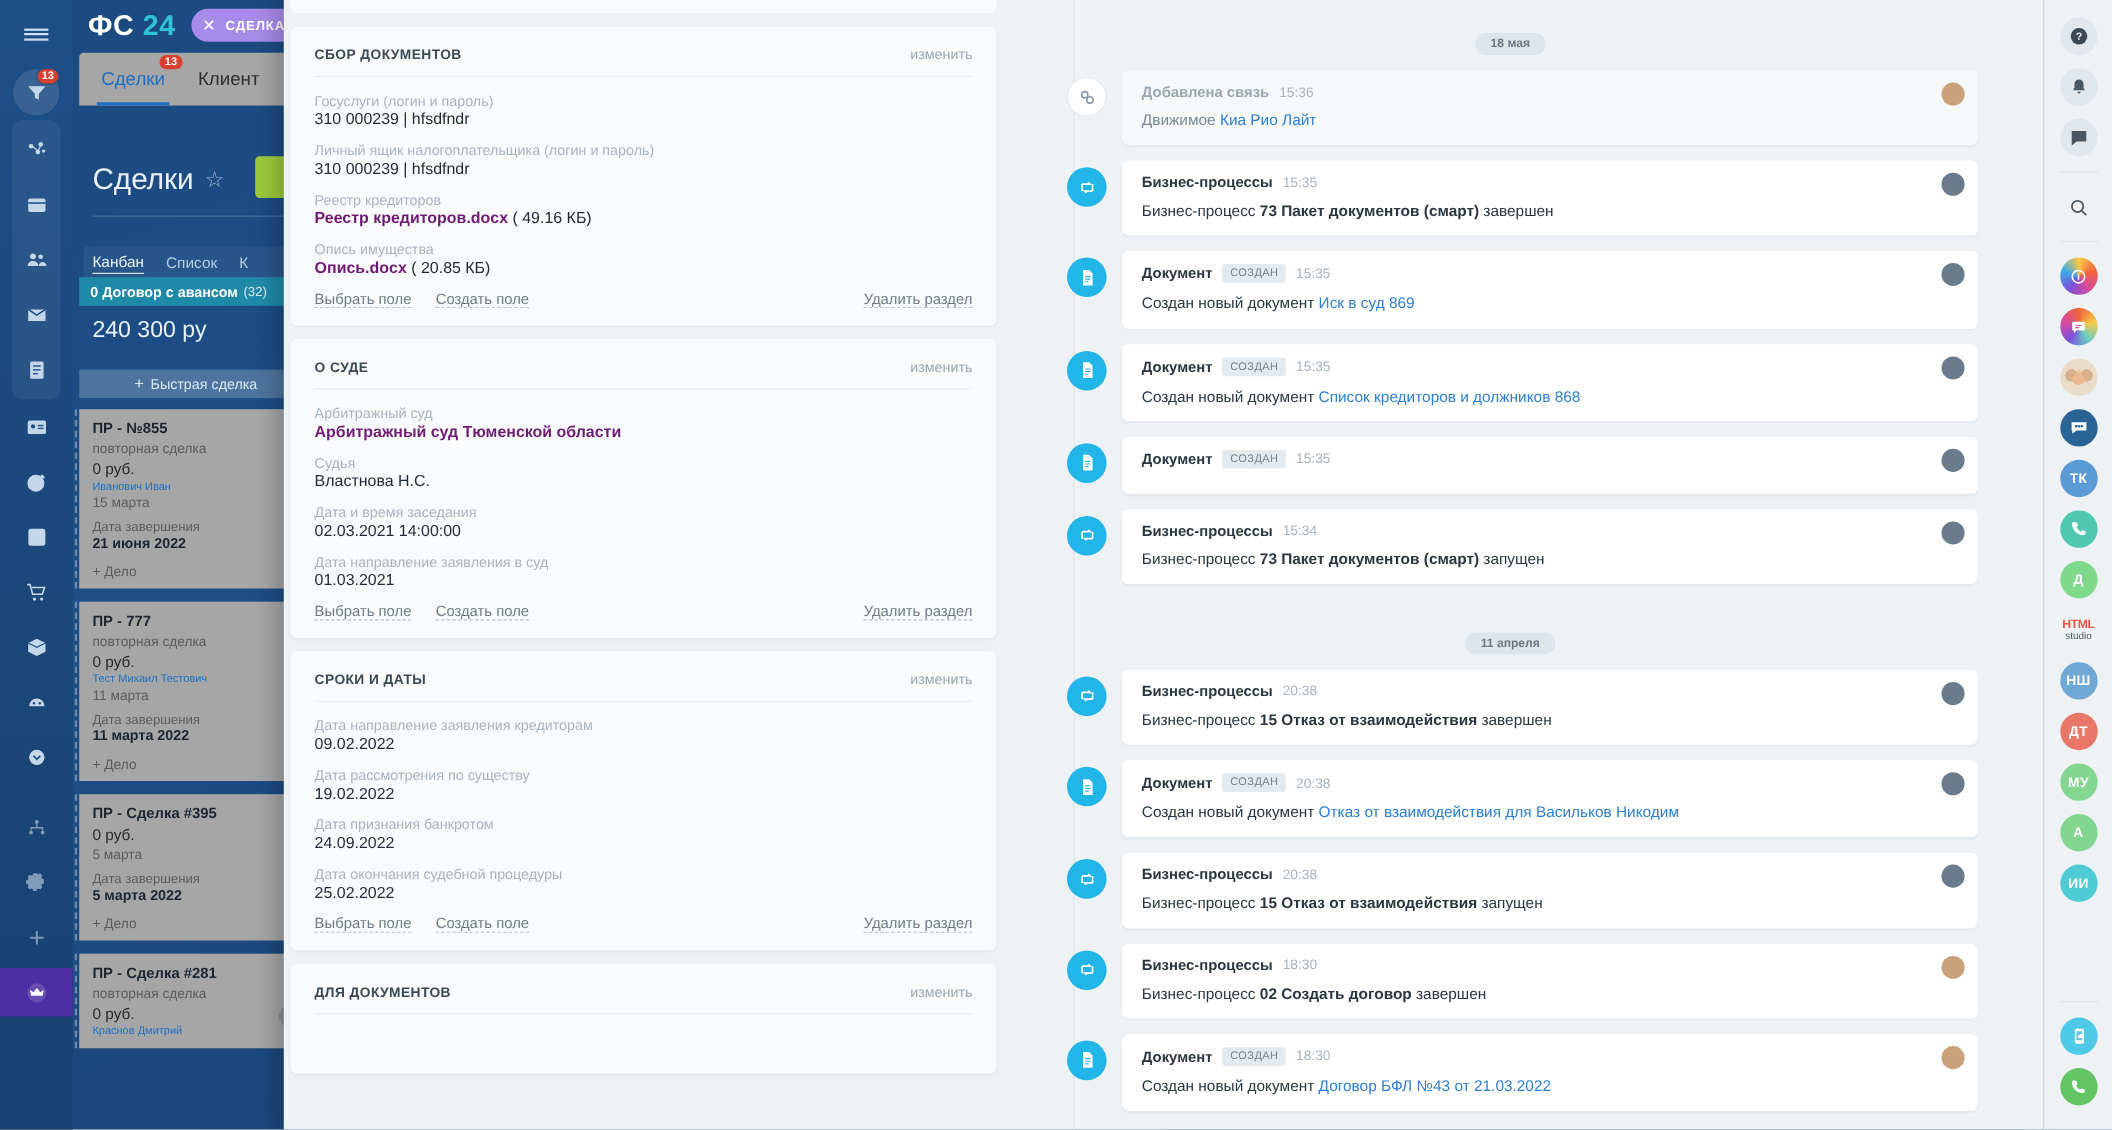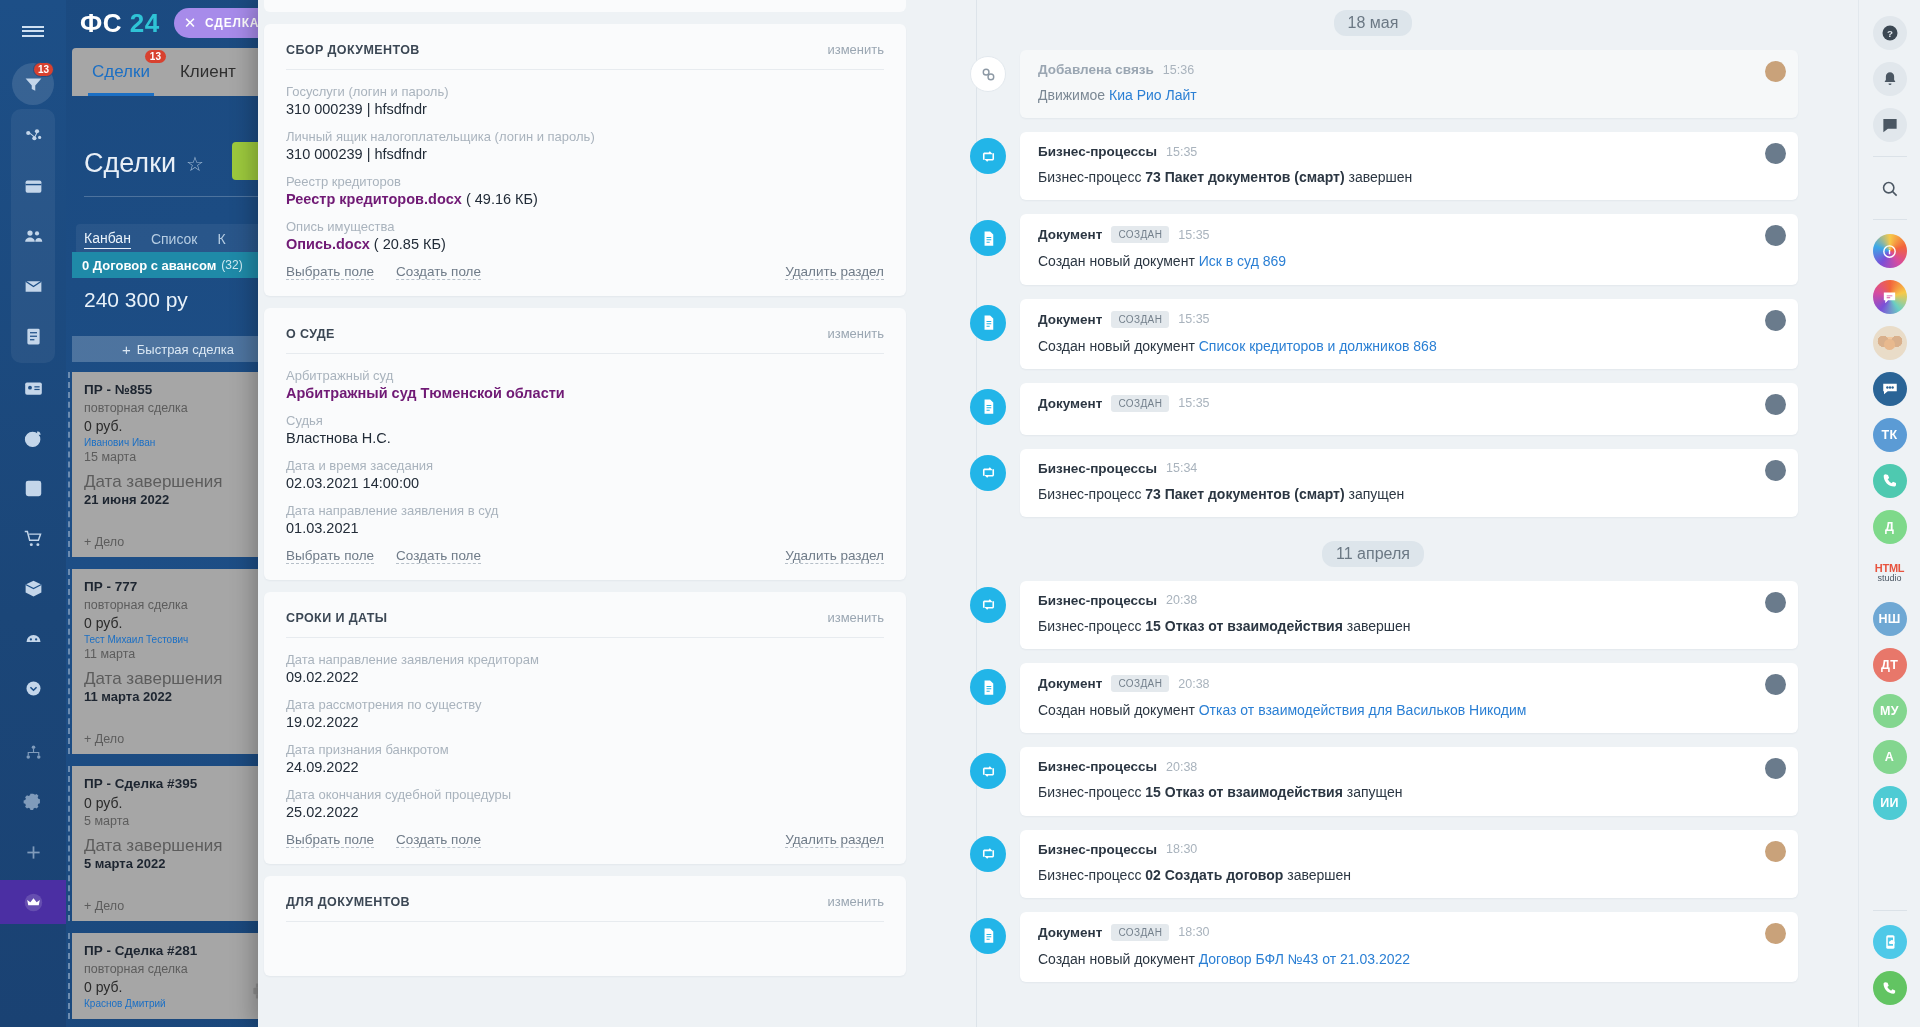--- a/index.html
+++ b/index.html
@@ -130,23 +130,23 @@
   }
   .deal-card::before{
     content:''; position:absolute; left:-4px; top:0; bottom:0; width:3px;
     border-left:2px dashed #6d8cb0;
   }
   .dc-title { font-size:13.5px; font-weight:700; color:#1d2530; margin-bottom:4px;}
   .dc-sub { font-size:12.5px; color:#5c5c5c; margin-bottom:3px;}
   .dc-amount { font-size:14px; color:#2a2a2a; margin-bottom:3px;}
   .dc-person { font-size:10px; color:#1b6fc4; margin-bottom:2px;}
   .dc-date { font-size:12.5px; color:#5c5c5c; margin-bottom:8px;}
-  .dc-lbl { font-size:17px; color:#5c5c5c;}
+  .dc-lbl { font-size:12px; color:#5c5c5c;}
   .dc-strong { font-size:13px; font-weight:700; color:#1d2530;}
-  .dc-case { font-size:12.5px; color:#5c5c5c; margin-top:28px;}
+  .dc-case { font-size:12.5px; color:#5c5c5c; margin-top:12px;}
   .printer { position:absolute; right:14px; bottom:14px; color:#8d8d8d;}
 
   
   .sheet {
     position:absolute; left:258px; top:0; right:62px; bottom:0;
     background:#eef2f5;
     box-shadow: -4px 0 22px rgba(0,0,0,.28);
   }
   
   .sheet-cols { display:flex; height:100%; }
@@ -187,22 +187,22 @@
   }
   .dashed.right { margin-left:auto; margin-right:0;}
 
   
   .tl-wrap { padding: 0 60px 0 30px; height:100%; position:relative;}
   .tl-line {
     position:absolute; left:58px; top:0; bottom:0; width:1px; background:#dde4ea;
   }
   .tl-date-row { display:flex; justify-content:center; position:relative; padding: 10px 0 14px 0;}
   .tl-date {
-    background:#dde5eb; color:#6b7884; font-size:16px; font-weight:400;
-    padding:4px 14px; border-radius:12px; position:relative; z-index:2;
+    background:#dde5eb; color:#6b7884; font-size:11px; font-weight:700;
+    padding:4px 14px; border-radius:12px; position:relative; z-index:2;margin-top:20px;
   }
   .tl-item { display:flex; margin-bottom:14px; position:relative;}
   .tl-icon {
     width:36px; height:36px; border-radius:50%; flex:0 0 36px;
     display:flex; align-items:center; justify-content:center;
     margin-right:14px; margin-top:6px; position:relative; z-index:2;
     margin-left:22px;
   }
   .tl-icon.blue { background:#22b5e8; }
   .tl-icon.white { background:#fff; border:1px solid #e3e9ee;}

